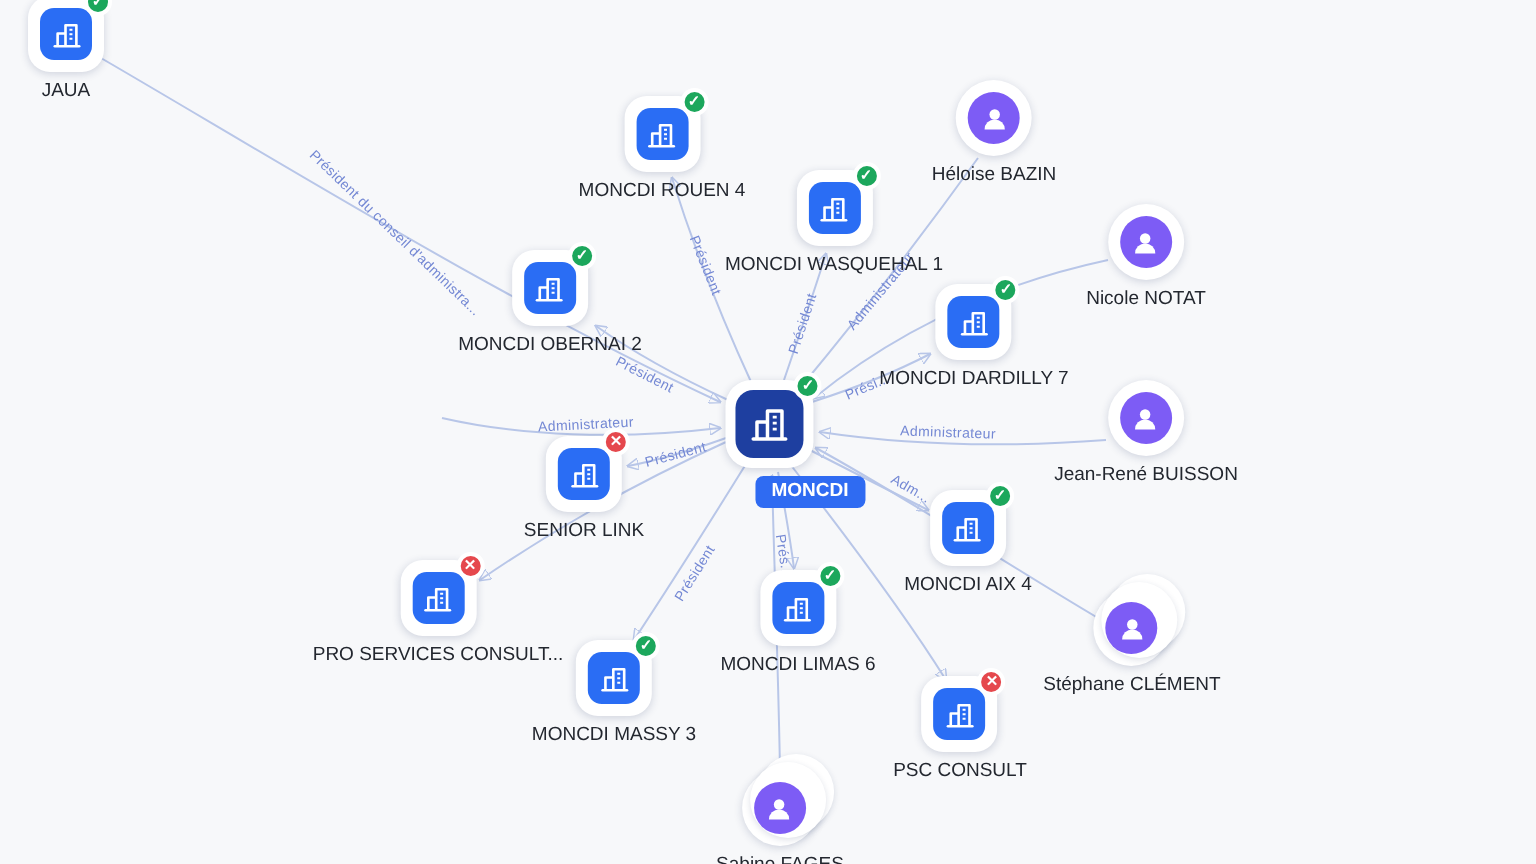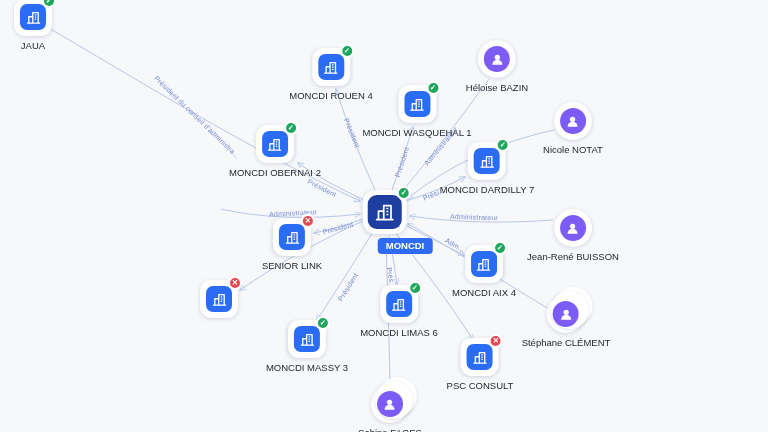--- a/index.html
+++ b/index.html
@@ -222,21 +222,21 @@
       <div class="icon-inner">
           <svg class="glyph">
             <use href="#ic-building"></use>
           </svg>
         </div>
       <div class="badge cross">✕</div>
     </div>
     <div class="node-label">SENIOR LINK</div>
   </div>
 
-  <div class="node person" style="left:573px;top:209px">
+  <div class="node person" style="left:573px;top:190px">
     <div class="icon-card">
       <div class="icon-inner">
           <svg class="glyph">
             <use href="#ic-person"></use>
           </svg>
         </div>
     </div>
     <div class="node-label">Jean-René BUISSON</div>
   </div>
 
@@ -254,20 +254,21 @@
 
   <div class="node company" style="left:219px;top:280px">
     <div class="icon-card">
       <div class="icon-inner">
           <svg class="glyph">
             <use href="#ic-building"></use>
           </svg>
         </div>
       <div class="badge cross">✕</div>
     </div>
+    <div class="node-label">PRO SERVICES CONSULT...</div>
   </div>
 
   <div class="node person stacked" style="left:566px;top:295px">
     <div class="icon-card">
       <div class="icon-inner">
           <svg class="glyph">
             <use href="#ic-person"></use>
           </svg>
         </div>
     </div>

